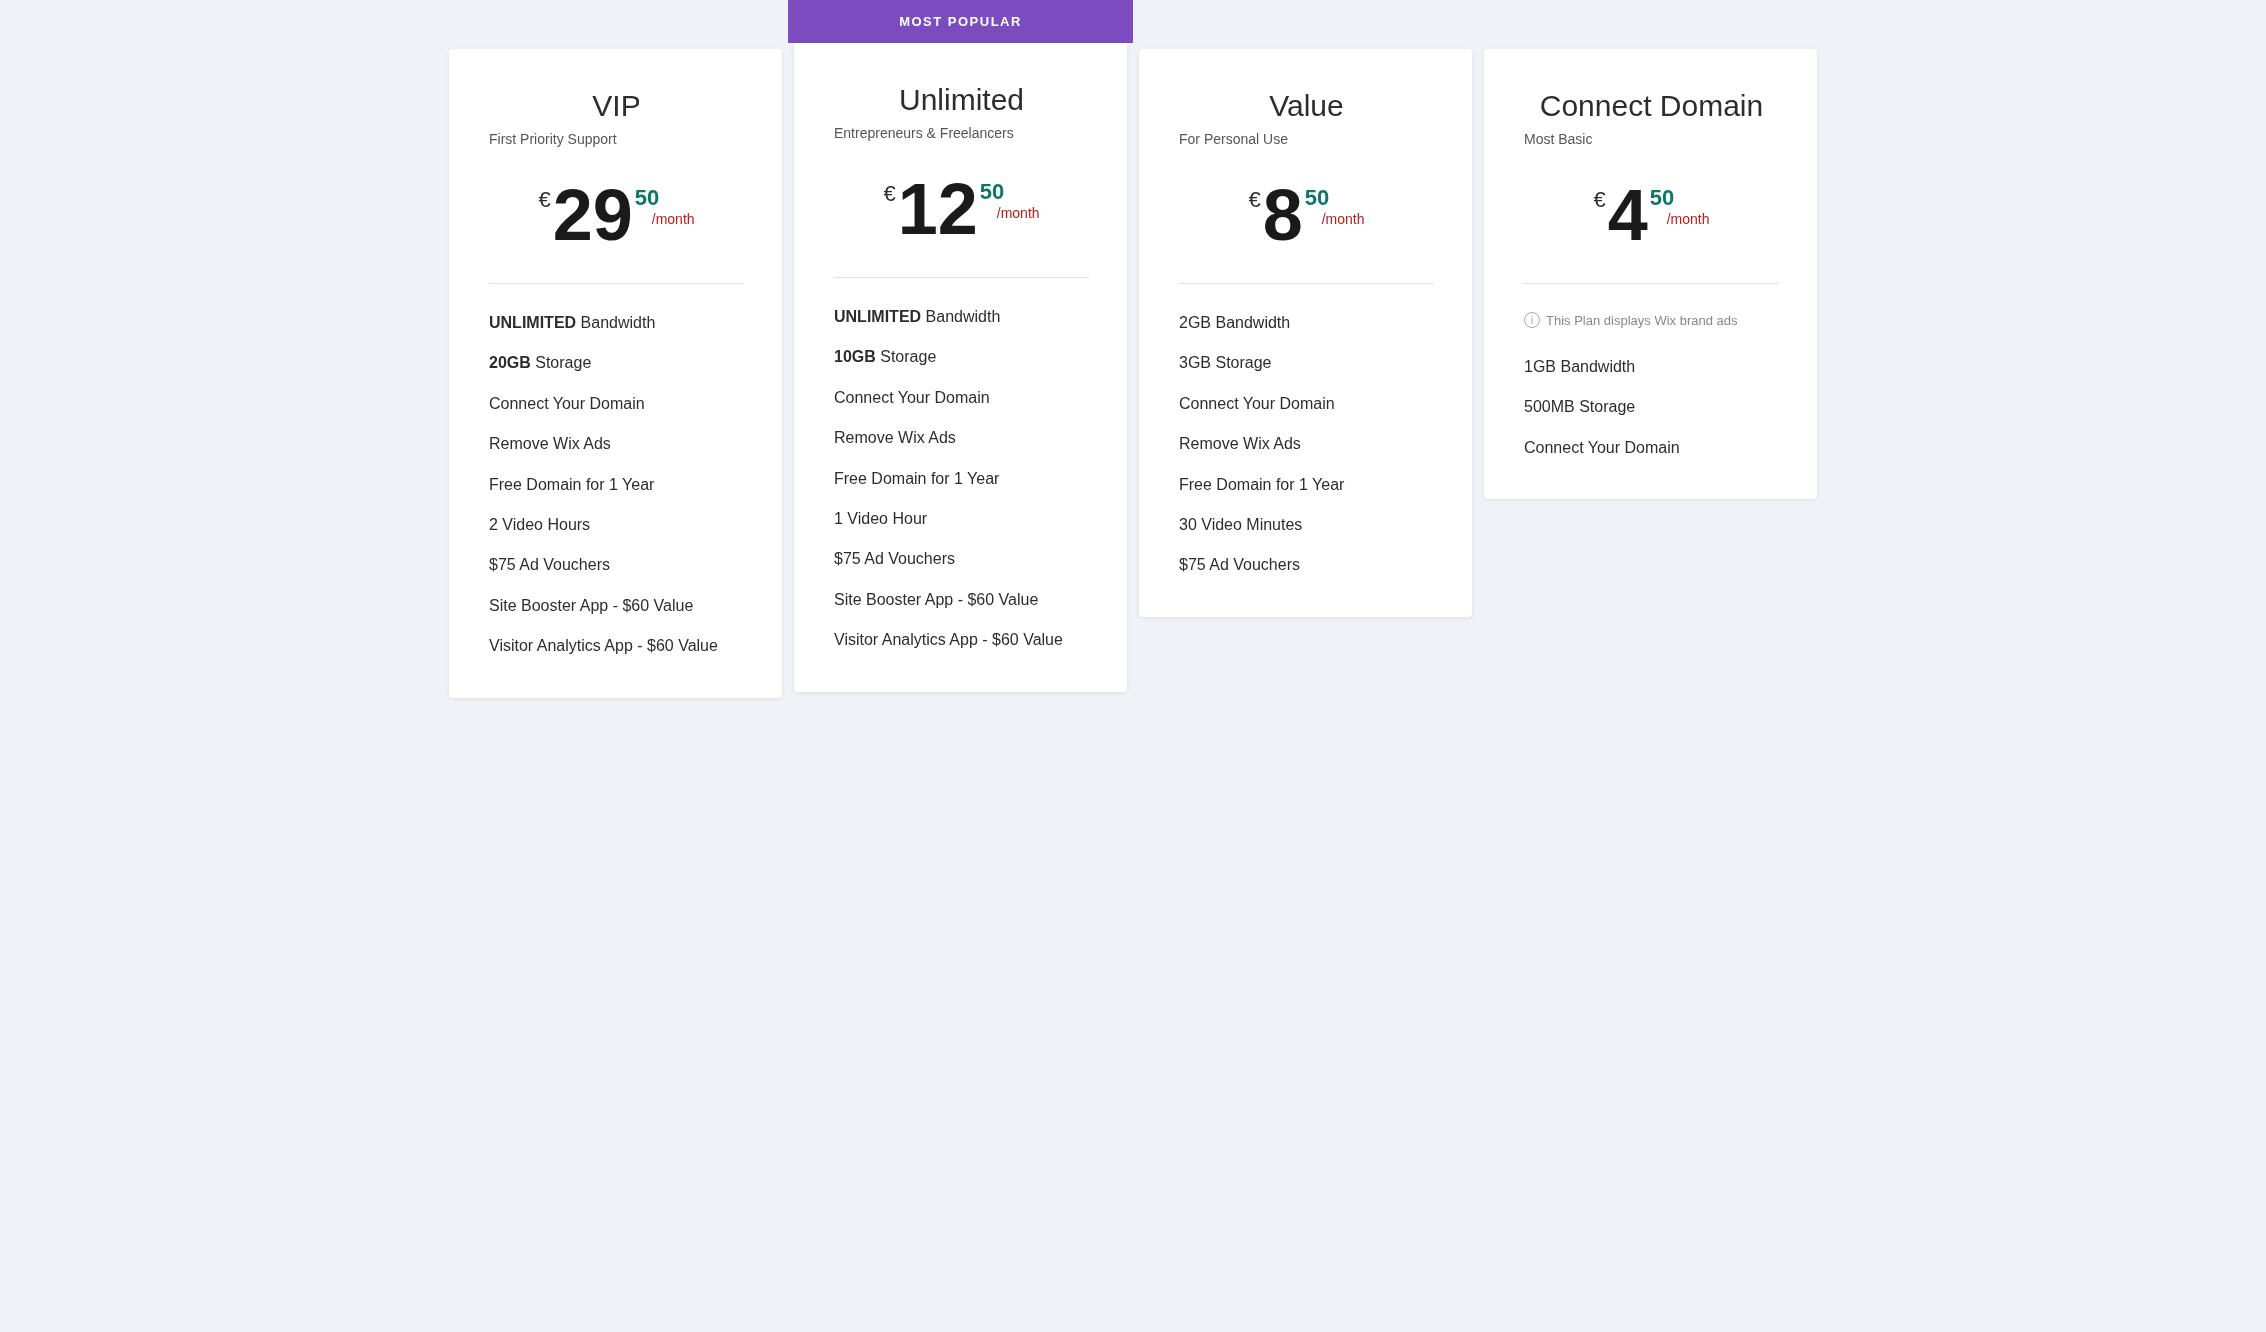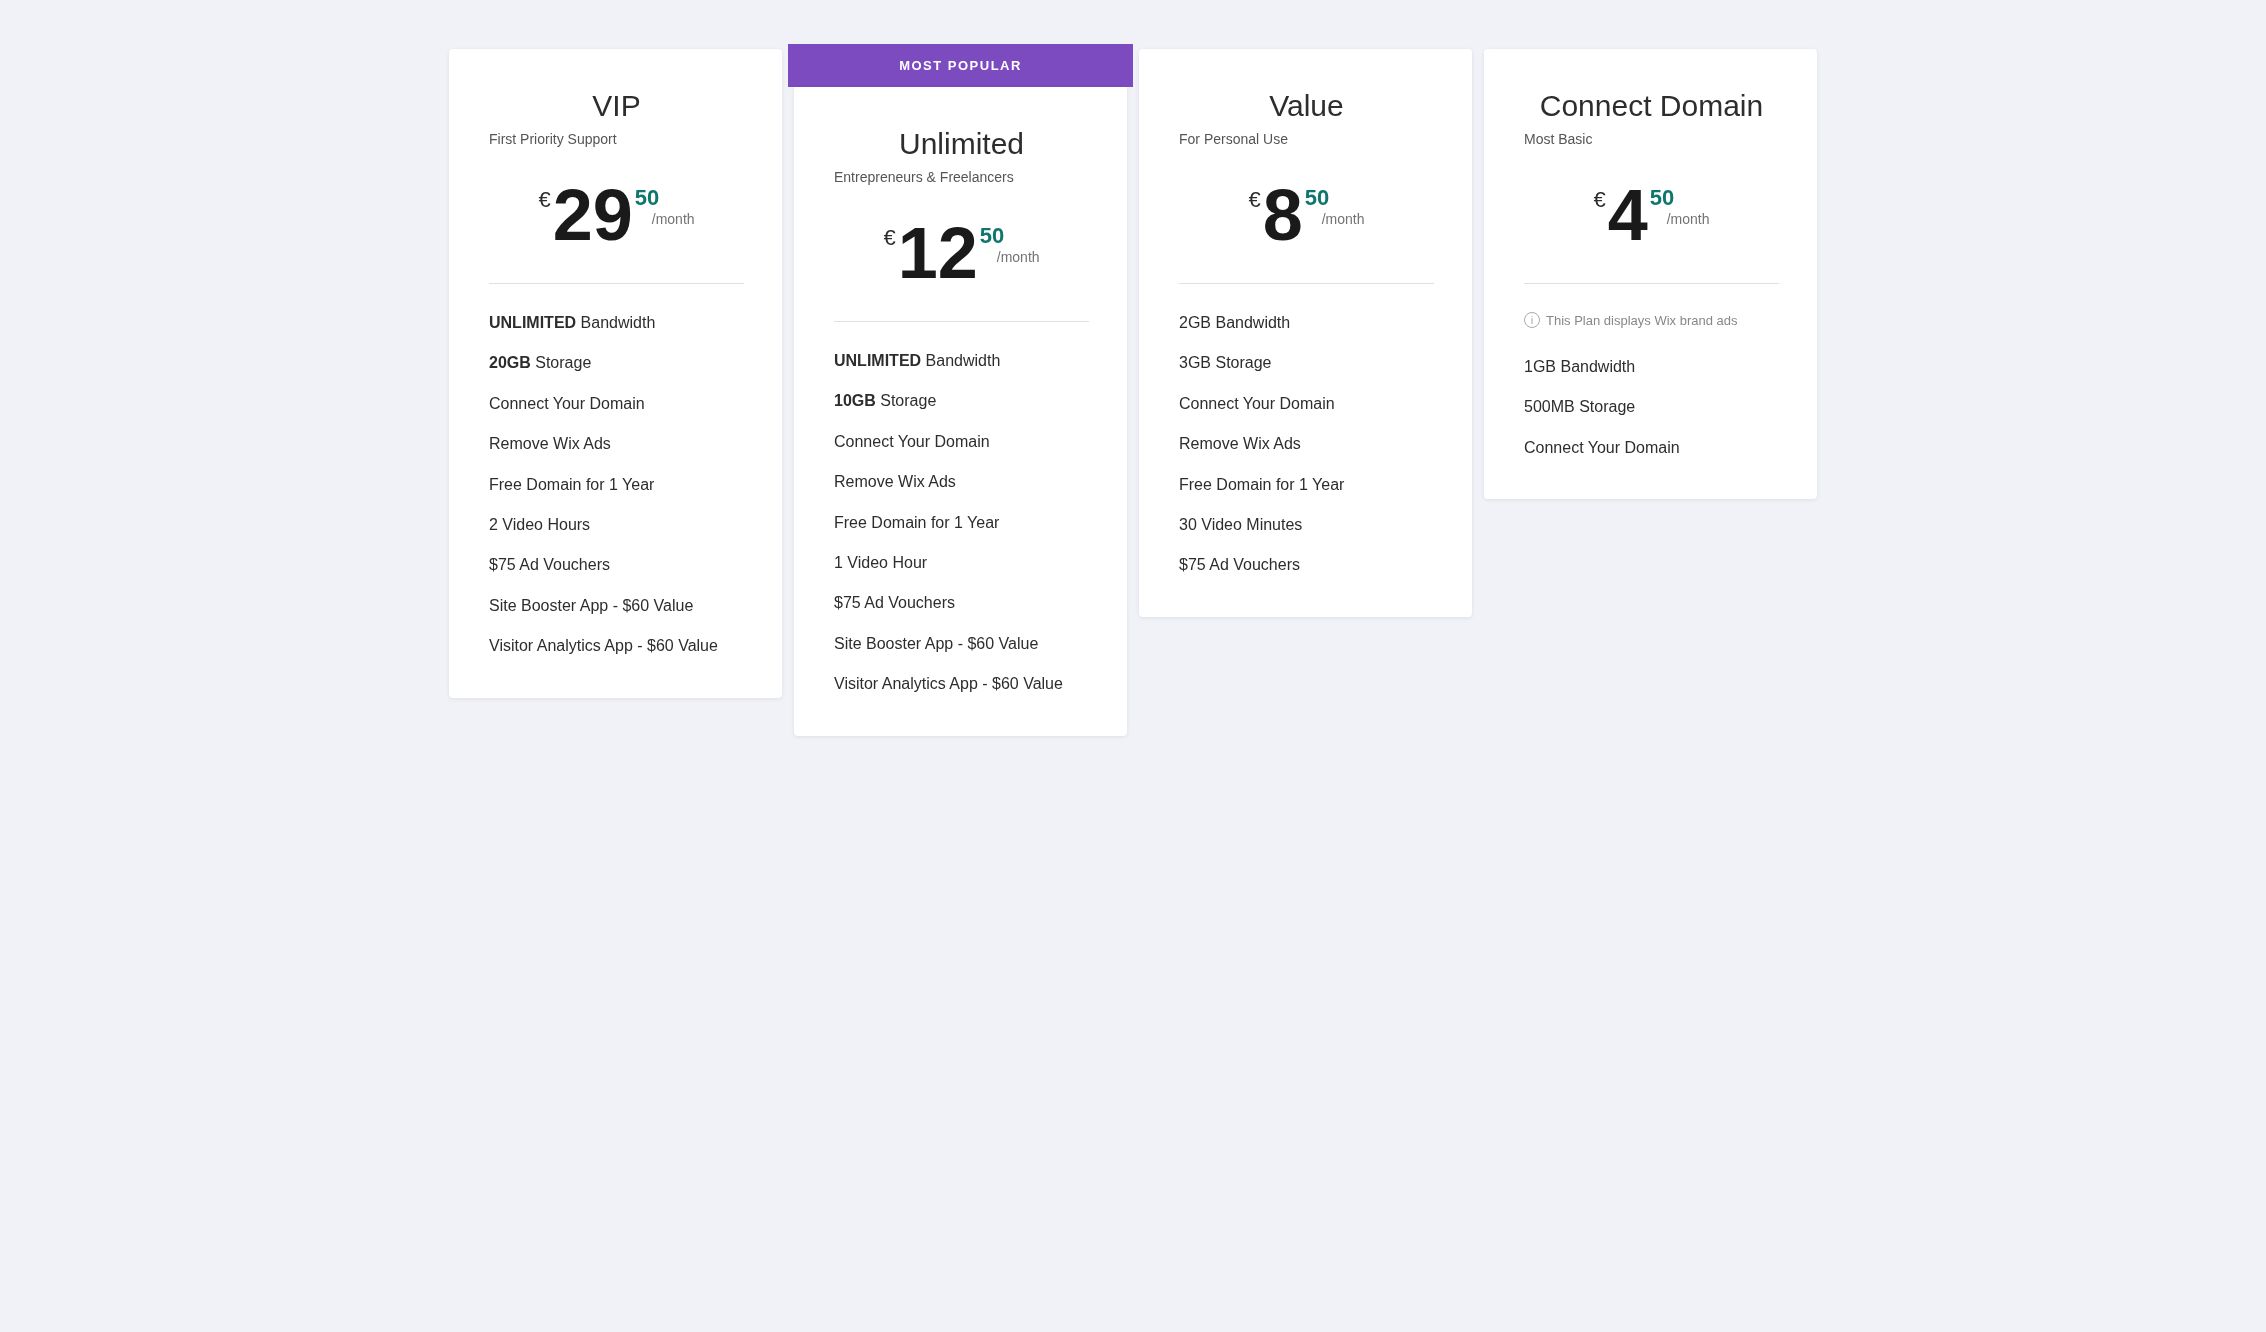--- a/index.html
+++ b/index.html
@@ -27,21 +27,20 @@
     }
     .most-popular-badge {
       background: #7b4bbf;
       color: white;
       text-align: center;
       font-size: 13px;
       font-weight: 700;
       letter-spacing: 1.5px;
       padding: 14px 0;
       border-radius: 0;
-      margin-top: 44px;
     }
     .plan-card {
       background: white;
       border-radius: 4px;
       padding: 40px 38px 40px 40px;
       flex: 1;
       margin: 0 6px;
       box-shadow: 0 1px 4px rgba(0,0,0,0.08);
     }
     .plan-card.popular {
@@ -91,21 +90,21 @@
       margin-top: 6px;
     }
     .price-cents {
       font-size: 22px;
       font-weight: 700;
       color: #0f766e;
       line-height: 1.2;
     }
     .price-period {
       font-size: 14px;
-      color: #737373;
+      color: #b91c1c;
       line-height: 1.2;
       margin-left: 17px;
     }
     .divider {
       border: none;
       border-top: 1px solid #e0e0e0;
       margin: 0 0 28px 0;
     }
     .wix-ads-notice {
       display: flex;

